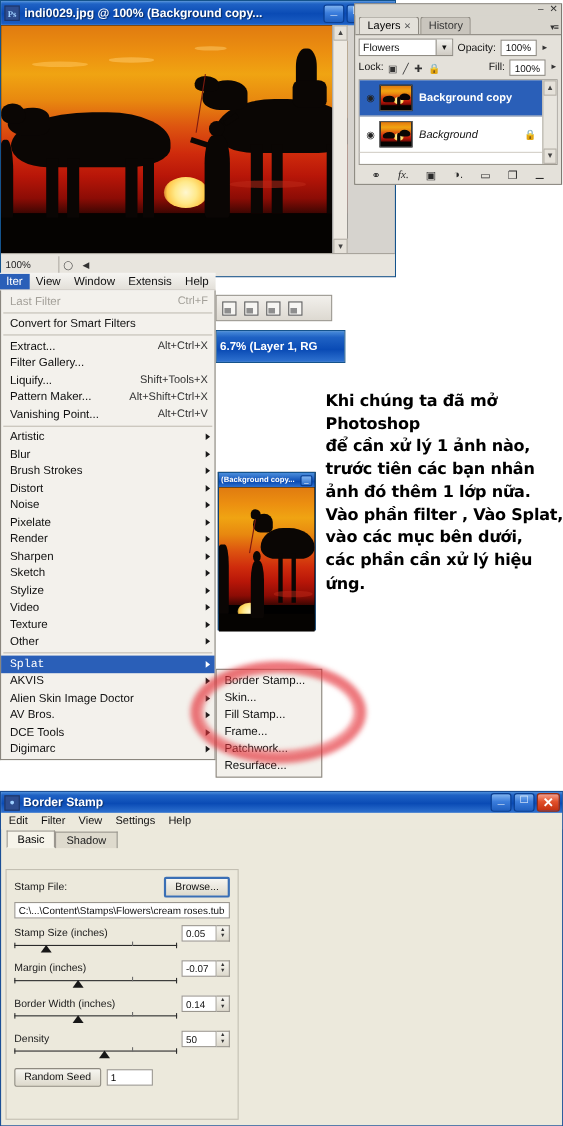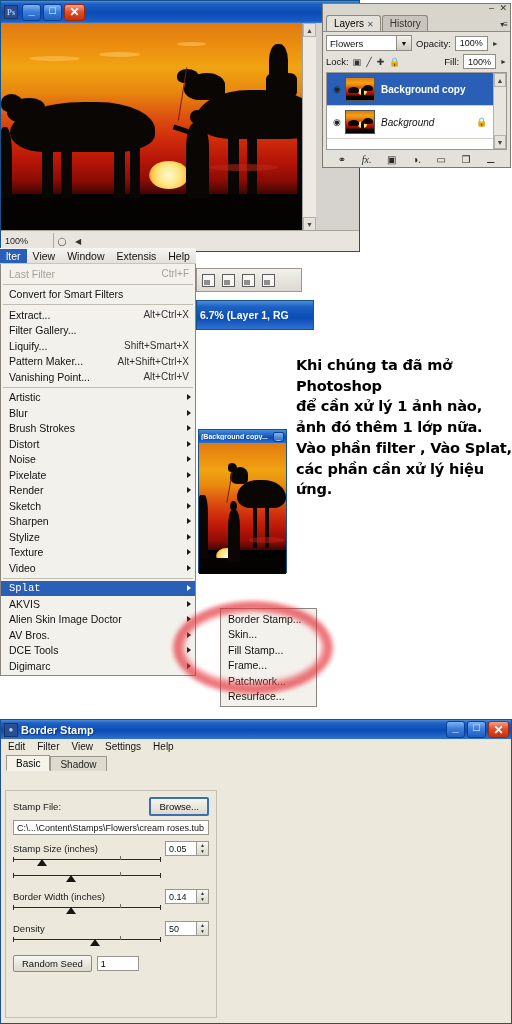--- a/index.html
+++ b/index.html
@@ -187,21 +187,20 @@
     border-top: 3.5px solid transparent; border-bottom: 3.5px solid transparent;
     margin-left: 4px;
   }
   .mi.highlight .caret { border-left-color: #fff; }
   .msep { height: 1px; background: #c2bdb4; margin: 2px 2px; }
 
   #splat-submenu {
     position: absolute; left: 196px; top: 608px; width: 97px;
     background: #f3f1ec; border: 1px solid #8a867e; font-size: 10.5px; color: #111;
     padding: 2px 0;
-    margin-left: 24px;
   }
   #splat-submenu .mi { padding-left: 7px; }
 
   
   #red-circle {
     position: absolute; left: 173px; top: 601px; width: 160px; height: 93px;
     border: 9px solid rgba(228,40,48,.62);
     border-radius: 50%;
     filter: blur(2.2px);
     pointer-events: none;
@@ -308,20 +307,21 @@
   .seed-row { display: flex; align-items: center; gap: 5px; margin-top: 8px; }
   .seed-val { width: 42px; height: 15px; background: #fff; border: 1px solid #9b978f;
     font-size: 9px; display: flex; align-items: center; padding-left: 3px; }
 </style>
 </head>
 <body>
 
 <div id="ps-doc-window">
   <div class="win-titlebar">
     <div class="ps-mini-icon">Ps</div>
+    <div class="win-title">indi0029.jpg @ 100% (Background copy...</div>
     <div class="wbtns">
       <div class="wbtn">
           <span>_</span>
         </div>
       <div class="wbtn">
           <span>□</span>
         </div>
       <div class="wbtn close">
           <span>✕</span>
         </div>
@@ -499,21 +499,21 @@
     <div class="msep"></div>
     <div class="mi">
       <span class="lbl">Extract...</span>
       <span class="sc">Alt+Ctrl+X</span>
     </div>
     <div class="mi">
       <span class="lbl">Filter Gallery...</span>
     </div>
     <div class="mi">
       <span class="lbl">Liquify...</span>
-      <span class="sc">Shift+Smart+X</span>
+      <span class="sc">Shift+Tools+X</span>
     </div>
     <div class="mi">
       <span class="lbl">Pattern Maker...</span>
       <span class="sc">Alt+Shift+Ctrl+X</span>
     </div>
     <div class="mi">
       <span class="lbl">Vanishing Point...</span>
       <span class="sc">Alt+Ctrl+V</span>
     </div>
     <div class="msep"></div>
@@ -539,37 +539,41 @@
     </div>
     <div class="mi">
       <span class="lbl">Pixelate</span>
       <span class="caret"></span>
     </div>
     <div class="mi">
       <span class="lbl">Render</span>
       <span class="caret"></span>
     </div>
     <div class="mi">
+      <span class="lbl">Sharpen</span>
+      <span class="caret"></span>
+    </div>
+    <div class="mi">
       <span class="lbl">Sketch</span>
       <span class="caret"></span>
     </div>
     <div class="mi">
-      <span class="lbl">Sharpen</span>
-      <span class="caret"></span>
-    </div>
-    <div class="mi">
       <span class="lbl">Stylize</span>
       <span class="caret"></span>
     </div>
     <div class="mi">
+      <span class="lbl">Video</span>
+      <span class="caret"></span>
+    </div>
+    <div class="mi">
       <span class="lbl">Texture</span>
       <span class="caret"></span>
     </div>
     <div class="mi">
-      <span class="lbl">Video</span>
+      <span class="lbl">Other</span>
       <span class="caret"></span>
     </div>
     <div class="msep"></div>
     <div class="mi highlight">
       <span class="lbl">Splat</span>
       <span class="caret"></span>
     </div>
     <div class="mi">
       <span class="lbl">AKVIS</span>
       <span class="caret"></span>
@@ -635,22 +639,24 @@
       <div class="sil" style="left:33%;top:51%;width:14%;height:40%;border-radius:34% 34% 8% 8%;"></div>
       <div style="position:absolute;left:34%;top:22%;width:1px;height:24%;background:#7d1a10;transform:rotate(10deg);"></div>
       <div style="position:absolute;left:58%;top:72%;width:40%;height:4%;background:rgba(190,40,24,.5);border-radius:50%;"></div>
     </div>
   </div>
 </div>
 
 <div id="vn-text">
     <div>Khi chúng ta đã mở Photoshop</div>
     <div>để cần xử lý 1 ảnh nào,</div>
+    <div> trước tiên các bạn nhân</div>
     <div>ảnh đó thêm  1 lớp nữa.</div>
     <div>Vào phần filter , Vào Splat,</div>
+    <div> vào các mục bên dưới,</div>
     <div>các phần cần xử lý hiệu ứng.</div>
   </div>
 
 <div id="border-stamp">
   <div class="bs-titlebar">
     <div class="ps-mini-icon">●</div>
     <div class="t">Border Stamp</div>
     <div class="wbtns">
       <div class="wbtn">
           <span>_</span>
@@ -697,20 +703,30 @@
                 </div>
               </div>
             </div>
             <div class="track">
               <div class="track-line"></div>
               <div class="track-tick" style="left: 72%;"></div>
               <div class="thumb-tri" style="left: 16%;"></div>
             </div>
           </div>
           <div class="slider-block">
+            <div class="slider-top">
+              <span class="fld-label">Margin (inches)</span>
+              <div class="spin-wrap">
+                <div class="spin-val">-0.07</div>
+                <div class="spin-btns">
+                  <span>▲</span>
+                  <span>▼</span>
+                </div>
+              </div>
+            </div>
             <div class="track">
               <div class="track-line"></div>
               <div class="track-tick" style="left: 72%;"></div>
               <div class="thumb-tri" style="left: 36%;"></div>
             </div>
           </div>
           <div class="slider-block">
             <div class="slider-top">
               <span class="fld-label">Border Width (inches)</span>
               <div class="spin-wrap">

